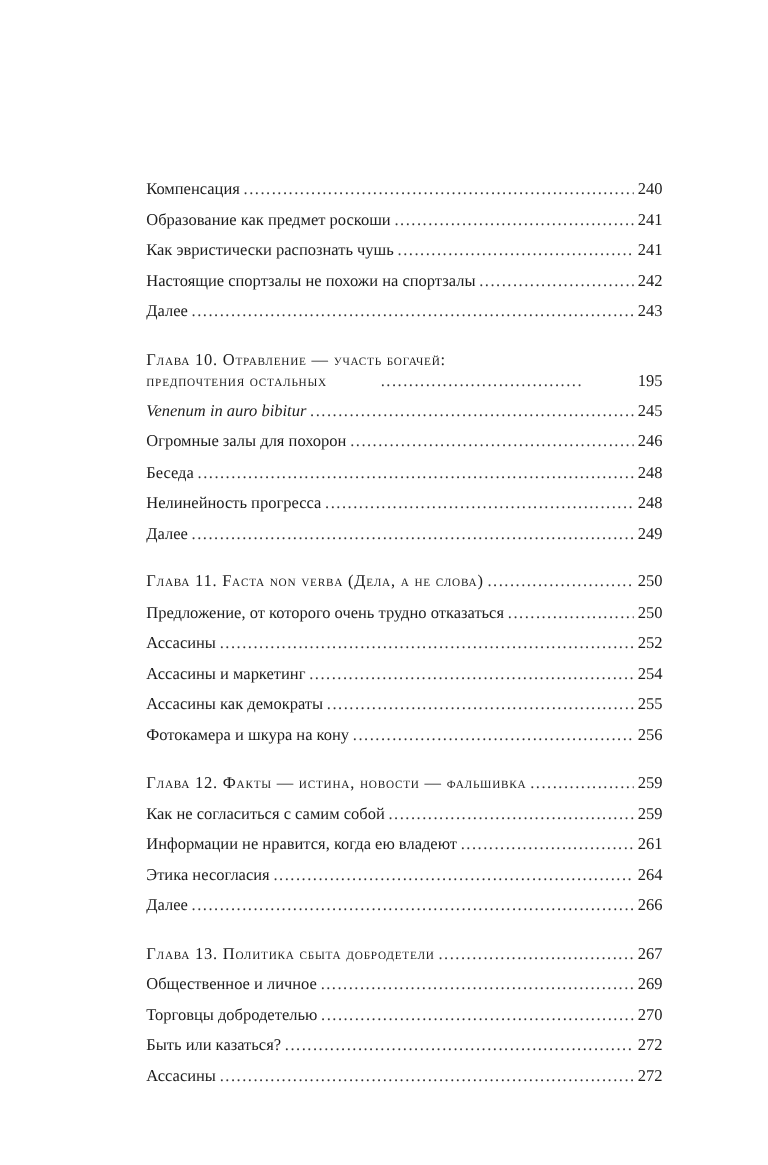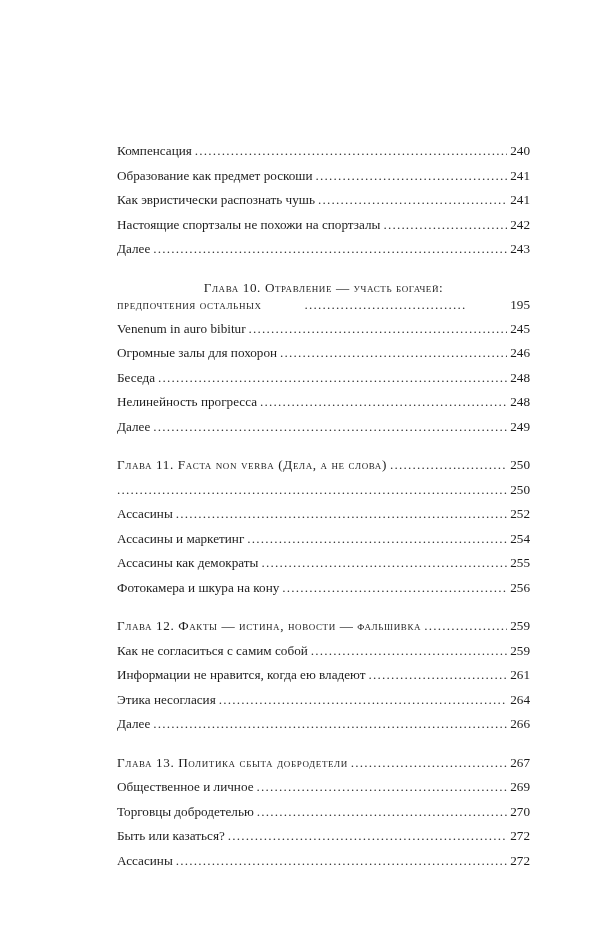--- a/index.html
+++ b/index.html
@@ -20,27 +20,27 @@
     .entry .dots {
       flex: 1 1 auto; overflow: hidden; white-space: nowrap; min-width: 10px;
       letter-spacing: 1.2px; color: #333;
     }
     .entry .dots::before {
       content: "....................................................................................................................................................................................................................";
     }
     .entry .page { padding-left: 3px; white-space: nowrap; font-variant-numeric: oldstyle-nums; }
     .chapter { margin-top: 14px; }
     .chapter .title, .chapter .line1 {
-      font-variant: small-caps; letter-spacing: 0.6px; text-align: center;
+      font-variant: small-caps; letter-spacing: 0.6px;
     }
     .chapter-two-line .line1 {
       display: block; height: 17px; line-height: 16px; padding-top: 4px;
     }
     .chapter-two-line .entry { padding-top: 0; height: 20px; gap: 40px; }
-    .italic .title { }
+    .italic .title { font-style: italic; }
   </style>
 </head>
 <body>
 
 <div class="toc">
 
   <div>
     <div class="entry">
       <span class="title">Компенсация</span>
       <span class="dots"></span>
@@ -104,20 +104,21 @@
     </div>
   </div>
 
   <div>
     <div class="entry chapter">
       <span class="title">Глава 11. Facta non verba (Дела, а не слова)</span>
       <span class="dots"></span>
       <span class="page">250</span>
     </div>
     <div class="entry">
+      <span class="title">Предложение, от которого очень трудно отказаться</span>
       <span class="dots"></span>
       <span class="page">250</span>
     </div>
     <div class="entry">
       <span class="title">Ассасины</span>
       <span class="dots"></span>
       <span class="page">252</span>
     </div>
     <div class="entry">
       <span class="title">Ассасины и маркетинг</span>

